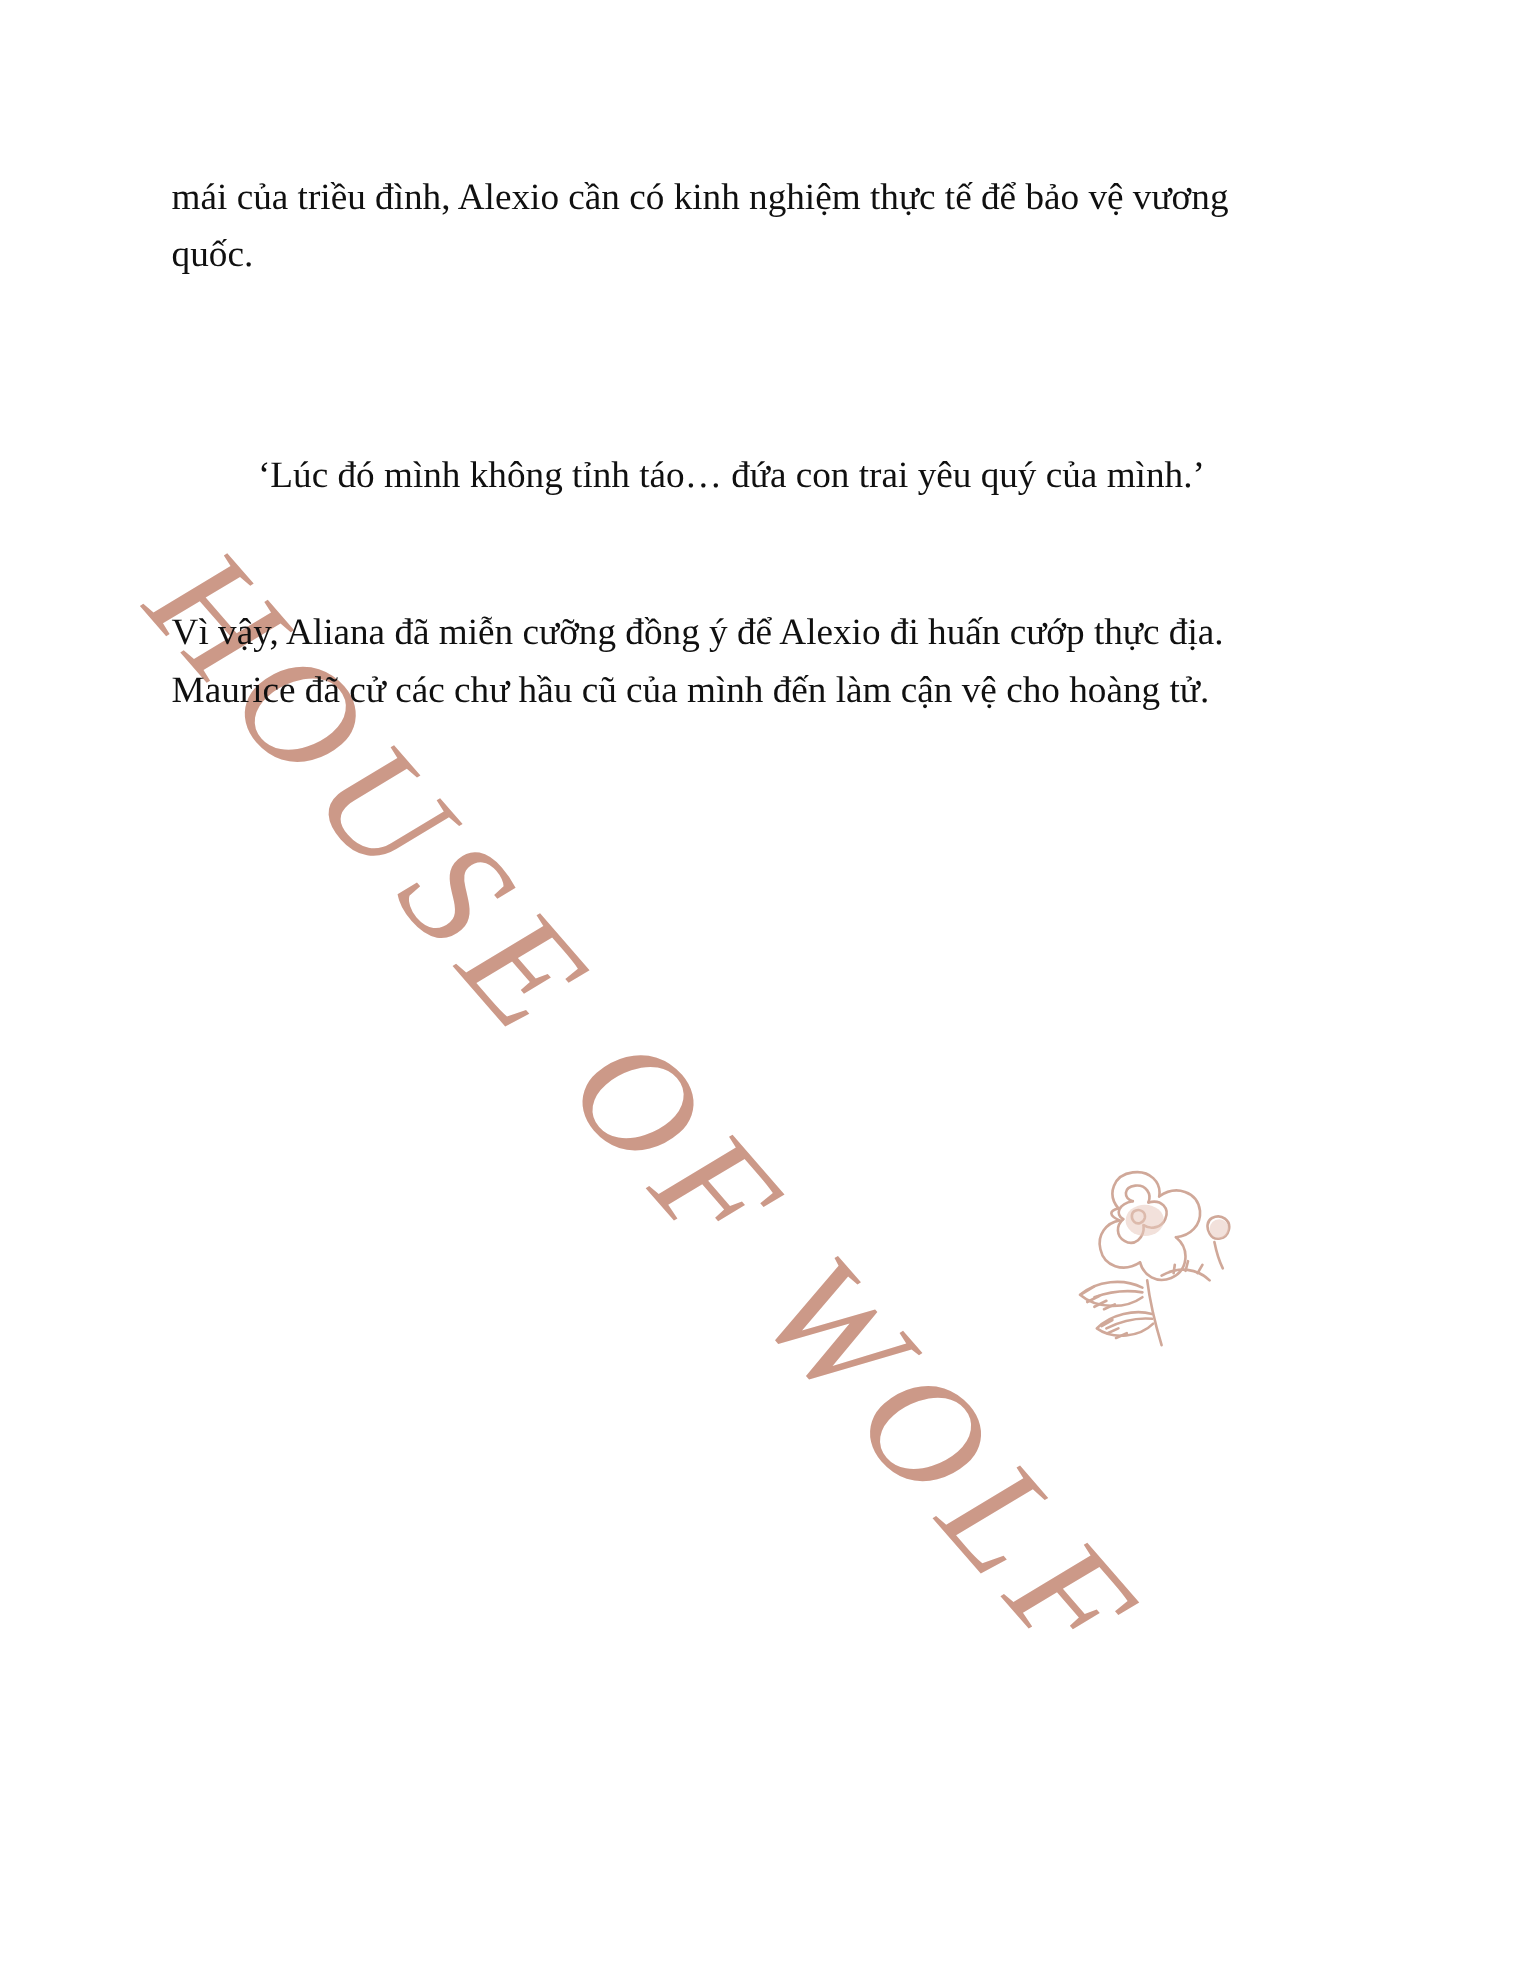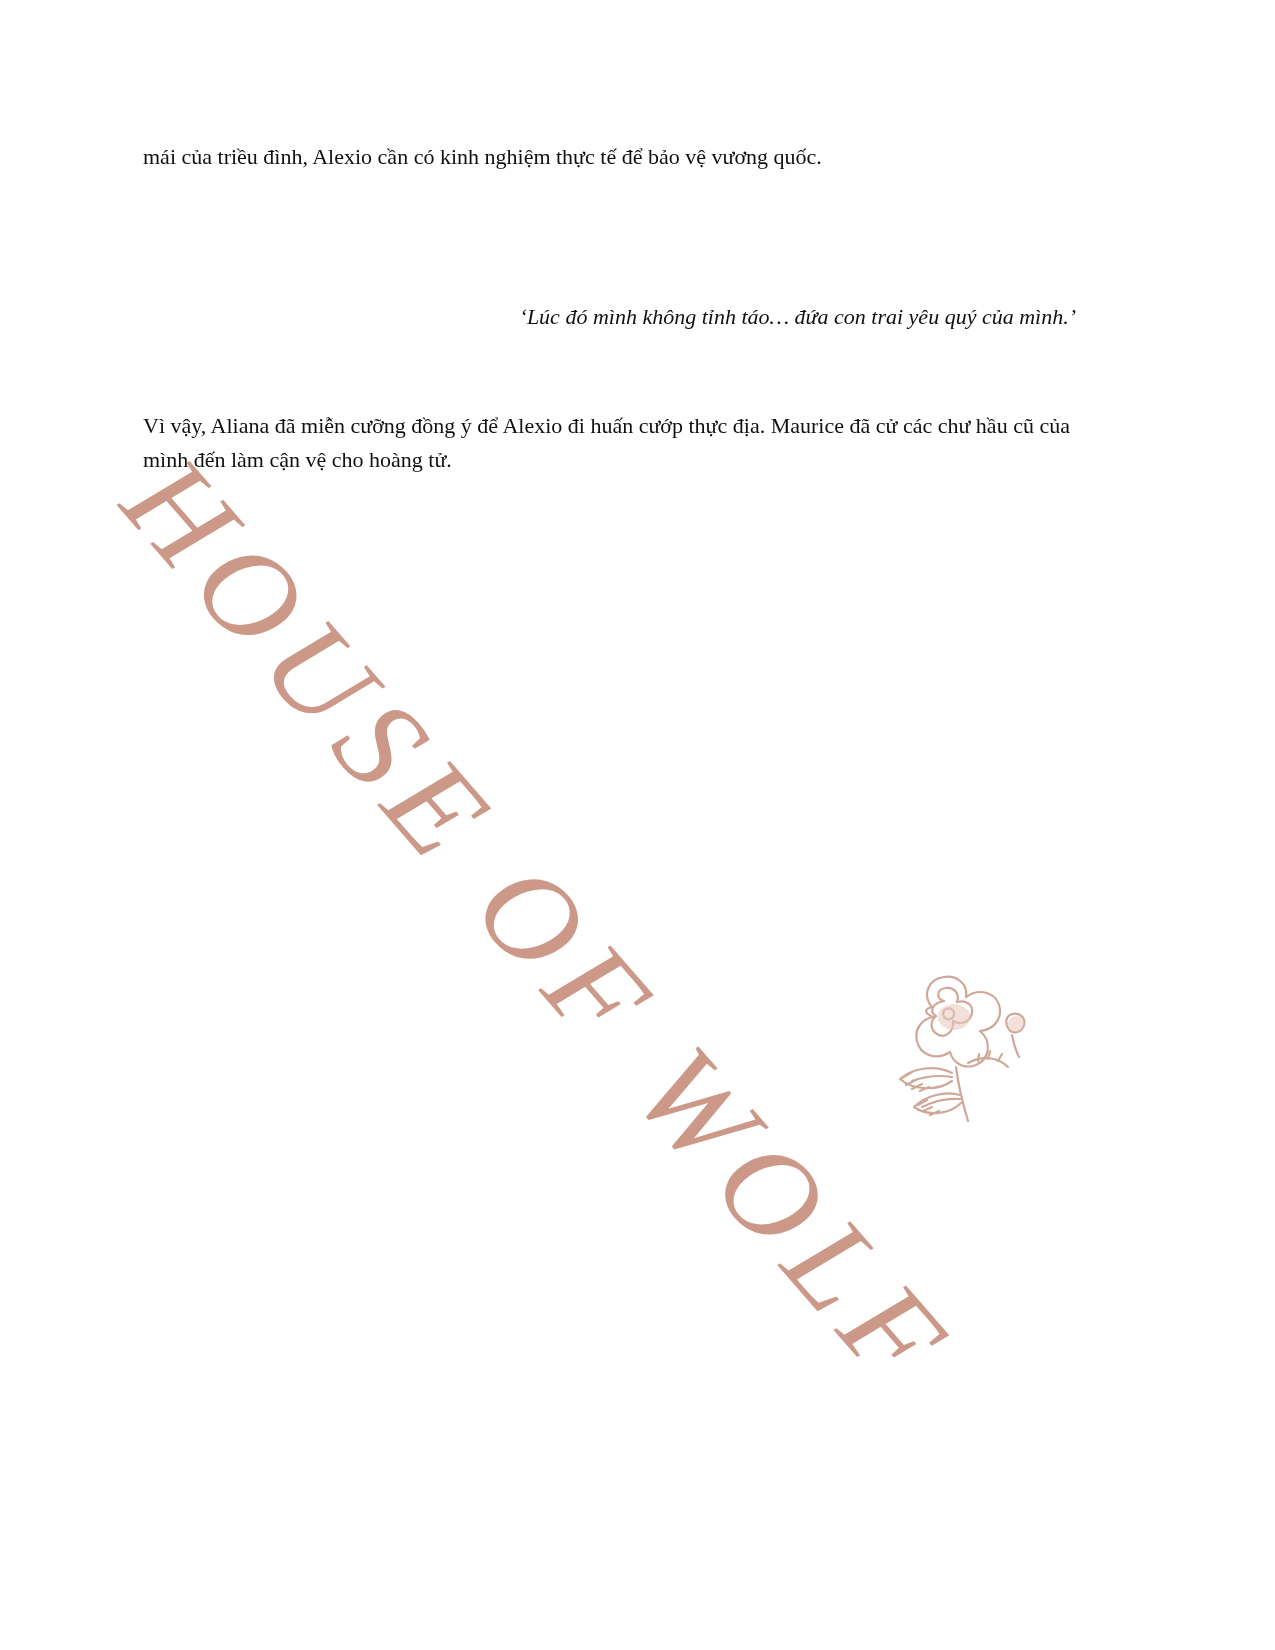--- a/index.html
+++ b/index.html
@@ -51,34 +51,33 @@
   
   .text-layer {
     position: absolute;
     left: 143px;
     top: 140px;
     width: 933px;
     z-index: 2;
   }
   p.para {
     margin: 0 0 1.0em 0;
-    font-size: 22px;
+    font-size: 31px;
     line-height: 1.56;
     color: #101010;
     text-align: justify;
     text-justify: inter-word;
     -webkit-hyphens: none;
     hyphens: none;
   }
   p.para.last-line-left {
     text-align: left;
   }
   p.para.quote {
-    font-style: italic;
-    text-align: right;
+    text-align: center;
   }
   .spacer-md { height: 52px; }
 </style>
 </head>
 <body>
 
 <div class="page">
 
   <div class="watermark-layer">
     <div class="watermark-text">HOUSE OF WOLF</div>

